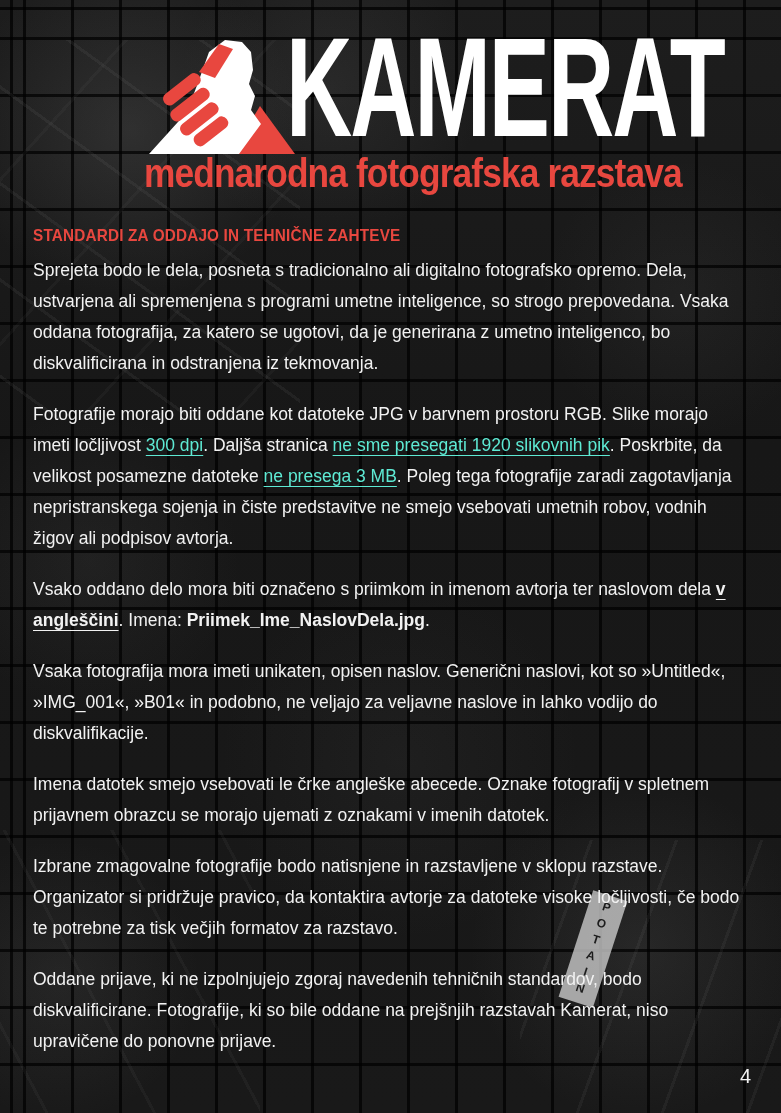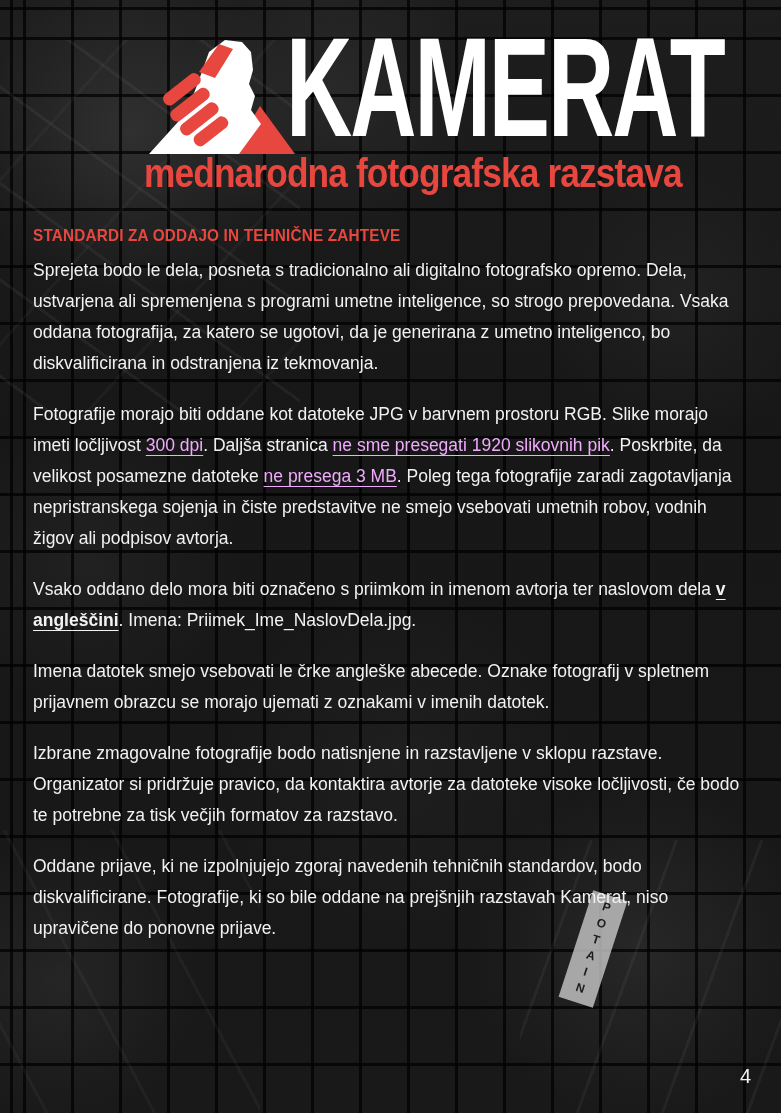--- a/index.html
+++ b/index.html
@@ -67,22 +67,22 @@
   .copy{
     position:absolute;left:33px;top:224px;width:716px;
     color:#F2F2F2;font-size:17.5px;line-height:31px;
   }
   .copy h2{
     margin:0 0 7px 0;color:#E8473F;font-size:17px;line-height:24px;
     letter-spacing:.2px;transform:scaleX(0.9);transform-origin:left top;
     white-space:nowrap;font-weight:bold;
   }
   .copy p{margin:0 0 20px 0;}
-  .seg-link{color:#f0abfc;text-decoration:underline;text-underline-offset:4px;}
-  .seg-bold{font-weight:normal;margin-top:11px;}
+  .seg-link{color:#5eead4;text-decoration:underline;text-underline-offset:4px;}
+  .seg-bold{font-weight:bold;margin-top:11px;}
   .seg-bold-underline{font-weight:bold;text-decoration:underline;text-underline-offset:4px;}
   .page-number{
     position:absolute;left:740px;top:1062px;color:#f0f0f0;
     font-size:20px;line-height:28px;
   }
 </style>
 </head>
 <body>
 
 <div class="page">
@@ -111,20 +111,21 @@
     </svg>
   </div>
   <div class="brand">KAMERAT</div>
   <div class="tagline">mednarodna fotografska razstava</div>
 
   <div class="copy">
     <h2>STANDARDI ZA ODDAJO IN TEHNIČNE ZAHTEVE</h2>
     <p><span>Sprejeta bodo le dela, posneta s tradicionalno ali digitalno fotografsko opremo. Dela, ustvarjena ali spremenjena s programi umetne inteligence, so strogo prepovedana. Vsaka oddana fotografija, za katero se ugotovi, da je generirana z umetno inteligenco, bo diskvalificirana in odstranjena iz tekmovanja.</span></p>
     <p><span>Fotografije morajo biti oddane kot datoteke JPG v barvnem prostoru RGB. Slike morajo imeti ločljivost </span><span class="seg-link">300 dpi</span><span>. Daljša stranica </span><span class="seg-link">ne sme presegati 1920 slikovnih pik</span><span>. Poskrbite, da velikost posamezne datoteke </span><span class="seg-link">ne presega 3 MB</span><span>. Poleg tega fotografije zaradi zagotavljanja nepristranskega sojenja in čiste predstavitve ne smejo vsebovati umetnih robov, vodnih žigov ali podpisov avtorja.</span></p>
     <p><span>Vsako oddano delo mora biti označeno s priimkom in imenom avtorja ter naslovom dela </span><span class="seg-bold-underline">v angleščini</span><span>. Imena: </span><span class="seg-bold">Priimek_Ime_NaslovDela.jpg</span><span>.</span></p>
+    <p><span>Vsaka fotografija mora imeti unikaten, opisen naslov. Generični naslovi, kot so »Untitled«, »IMG_001«, »B01« in podobno, ne veljajo za veljavne naslove in lahko vodijo do diskvalifikacije.</span></p>
     <p><span>Imena datotek smejo vsebovati le črke angleške abecede. Oznake fotografij v spletnem prijavnem obrazcu se morajo ujemati z oznakami v imenih datotek.</span></p>
     <p><span>Izbrane zmagovalne fotografije bodo natisnjene in razstavljene v sklopu razstave. Organizator si pridržuje pravico, da kontaktira avtorje za datoteke visoke ločljivosti, če bodo te potrebne za tisk večjih formatov za razstavo.</span></p>
     <p><span>Oddane prijave, ki ne izpolnjujejo zgoraj navedenih tehničnih standardov, bodo diskvalificirane. Fotografije, ki so bile oddane na prejšnjih razstavah Kamerat, niso upravičene do ponovne prijave.</span></p>
   </div>
 
   <div class="page-number">4</div>
 
 </div>
 
 </body></html>

